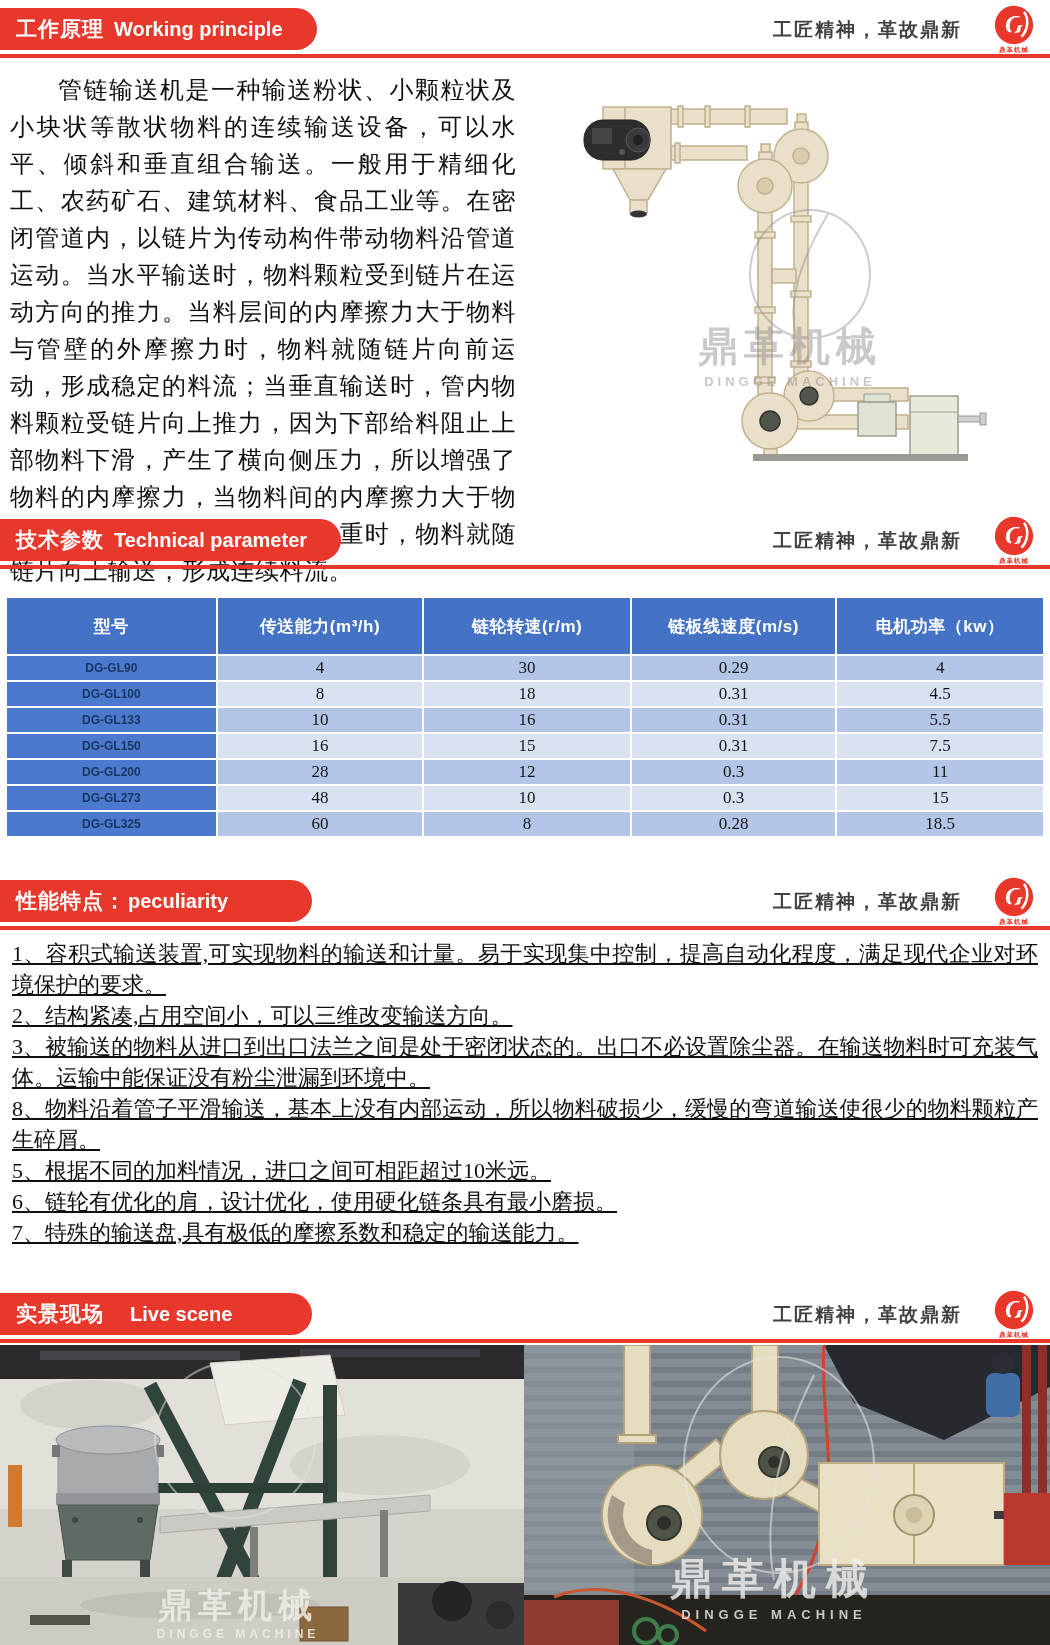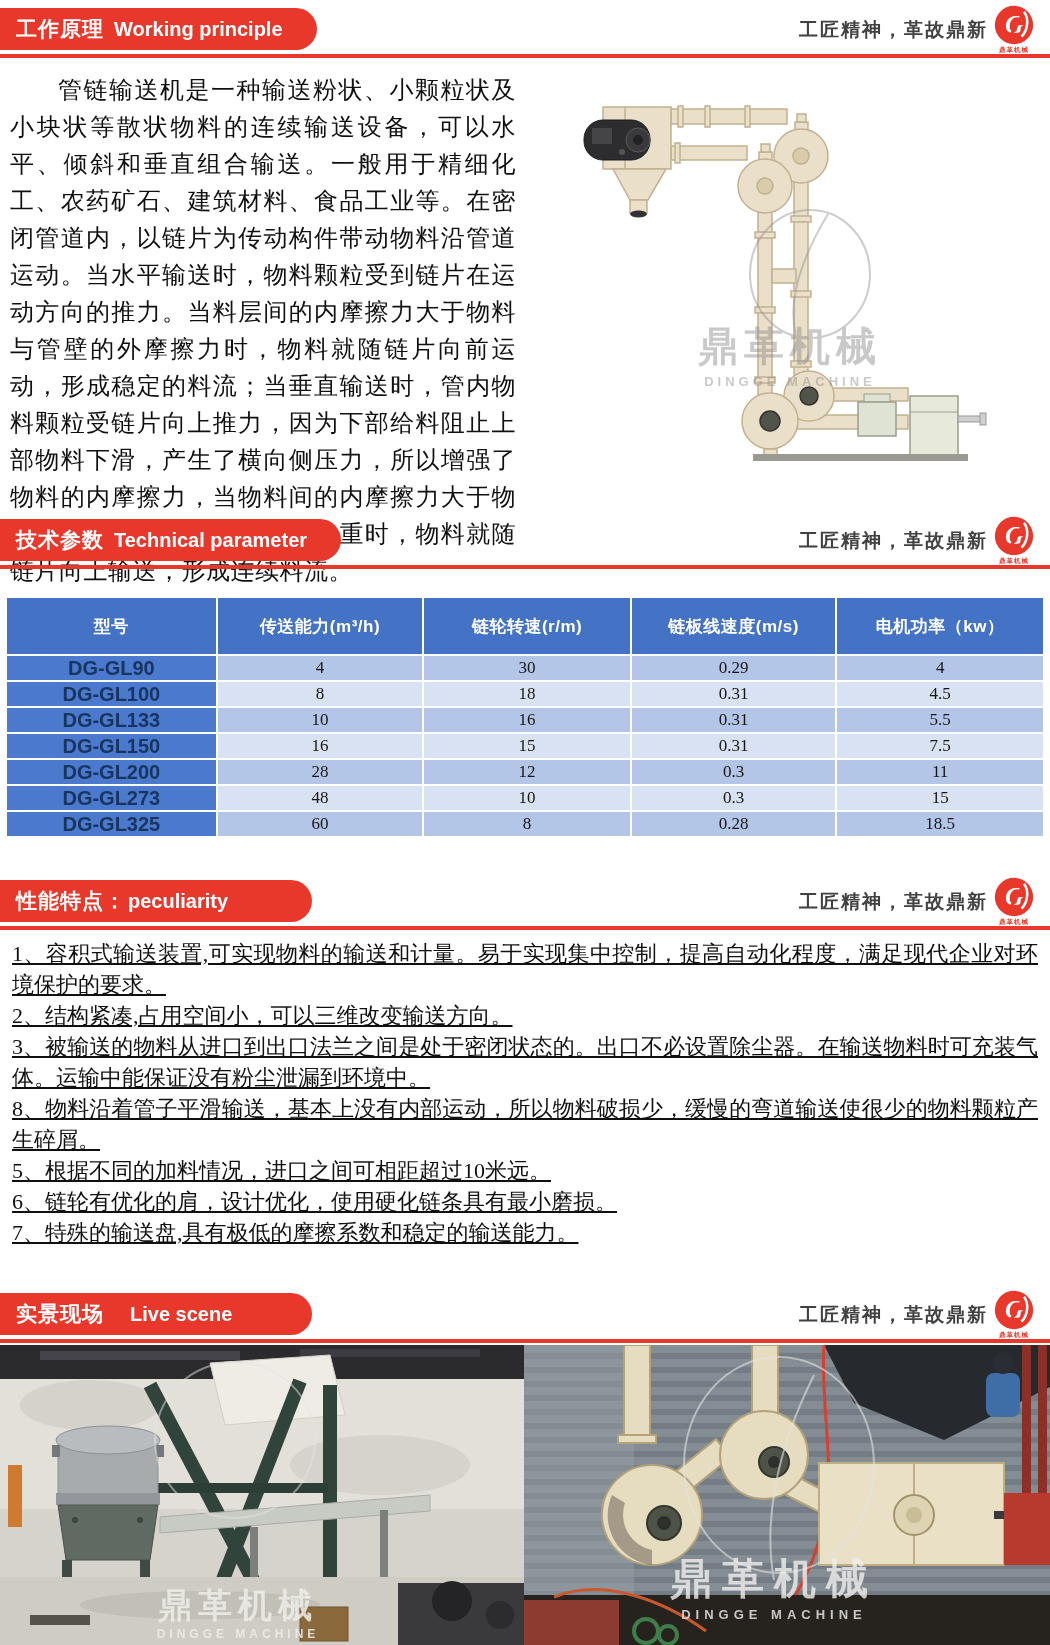--- a/index.html
+++ b/index.html
@@ -8,39 +8,39 @@
 
   
   .band { position:absolute; left:0; width:1050px; height:52px; }
   .band .pill { position:absolute; left:0; top:0; height:42px; min-width:312px;
     background:#E8382C; border-radius:0 22px 22px 0; display:flex; align-items:center;
     padding:0 34px 0 16px; }
   .pill-cn { color:#fff; font-size:21px; font-weight:bold; letter-spacing:1px; }
   .pill-en { color:#fff; font-size:20px; font-weight:bold; margin-left:10px; }
   .band-livescene .pill-en { margin-left:26px; }
   .redline { position:absolute; left:0; top:46px; width:1050px; height:4px; background:#E8382C; }
-  .slogan-group { position:absolute; right:12px; top:0; height:44px; display:flex; align-items:center; gap:2px; }
+  .slogan-group { position:absolute; right:12px; top:0; height:44px; display:flex; align-items:center; gap:28px; }
   .slogan-text { color:#414141; font-size:19px; font-weight:bold; letter-spacing:2px; }
   .logo-box { display:flex; flex-direction:column; align-items:center; width:48px; }
   .logo-caption { color:#E8382C; font-size:6.5px; font-weight:bold; margin-top:1px; letter-spacing:1px; white-space:nowrap; }
 
   
   .principle-text { position:absolute; left:10px; top:72px; width:506px;
     font-family:"Liberation Serif","DejaVu Serif",serif; font-size:24px; line-height:37px;
     color:#101010; text-indent:2em; text-align:justify; letter-spacing:0.5px; }
   .product-figure { position:absolute; left:528px; top:64px; width:482px; height:438px; }
 
   
   .spec-table { position:absolute; top:596px; left:5px; width:1040px; border-collapse:collapse; table-layout:fixed; }
   .spec-table th { background:#4472C4; color:#ffffff; font-size:17px; font-weight:bold;
     height:58px; border:2px solid #ffffff; text-align:center; letter-spacing:0.5px; }
   .spec-table td { height:26px; border:2px solid #ffffff; text-align:center;
     font-family:"Liberation Serif","DejaVu Serif",serif; font-size:17px; color:#161616; }
   .spec-table td.model-cell { background:#4A79CE; color:#17355E; font-weight:bold;
-    font-family:"Liberation Sans",sans-serif; font-size:20px; }
+    font-family:"Liberation Sans",sans-serif; font-size:12px; }
   .spec-table tr.row-dark td:not(.model-cell) { background:#B4C6E7; }
   .spec-table tr.row-light td:not(.model-cell) { background:#D9E2F3; }
 
   
   .features { position:absolute; top:938px; left:0; width:1050px; padding:0 12px;
     font-family:"Liberation Serif","DejaVu Serif",serif; font-size:22px; line-height:31px;
     color:#101010; text-align:justify;text-decoration:underline; }
   .features p { margin:0; }
 
   

